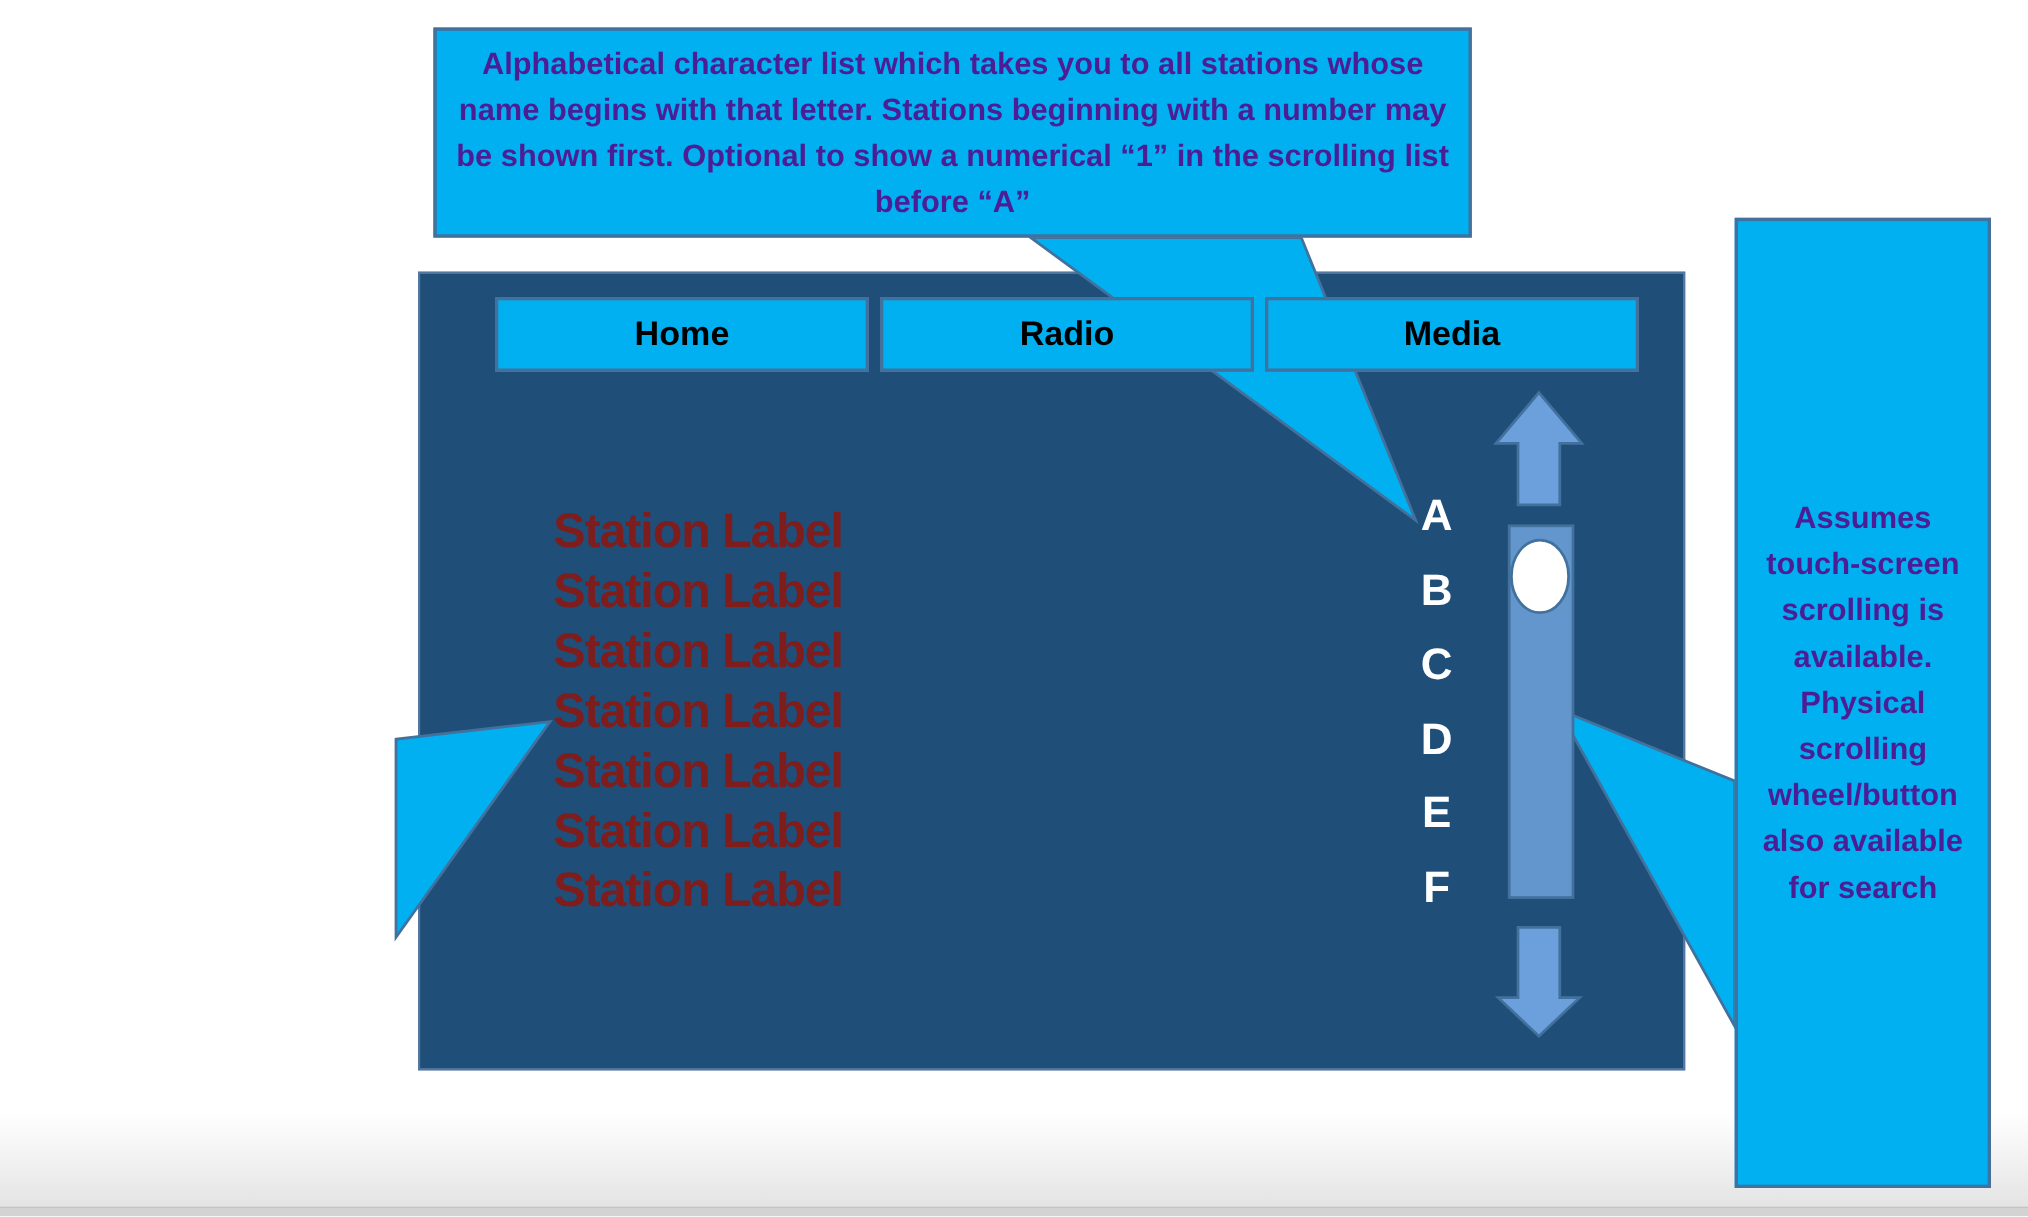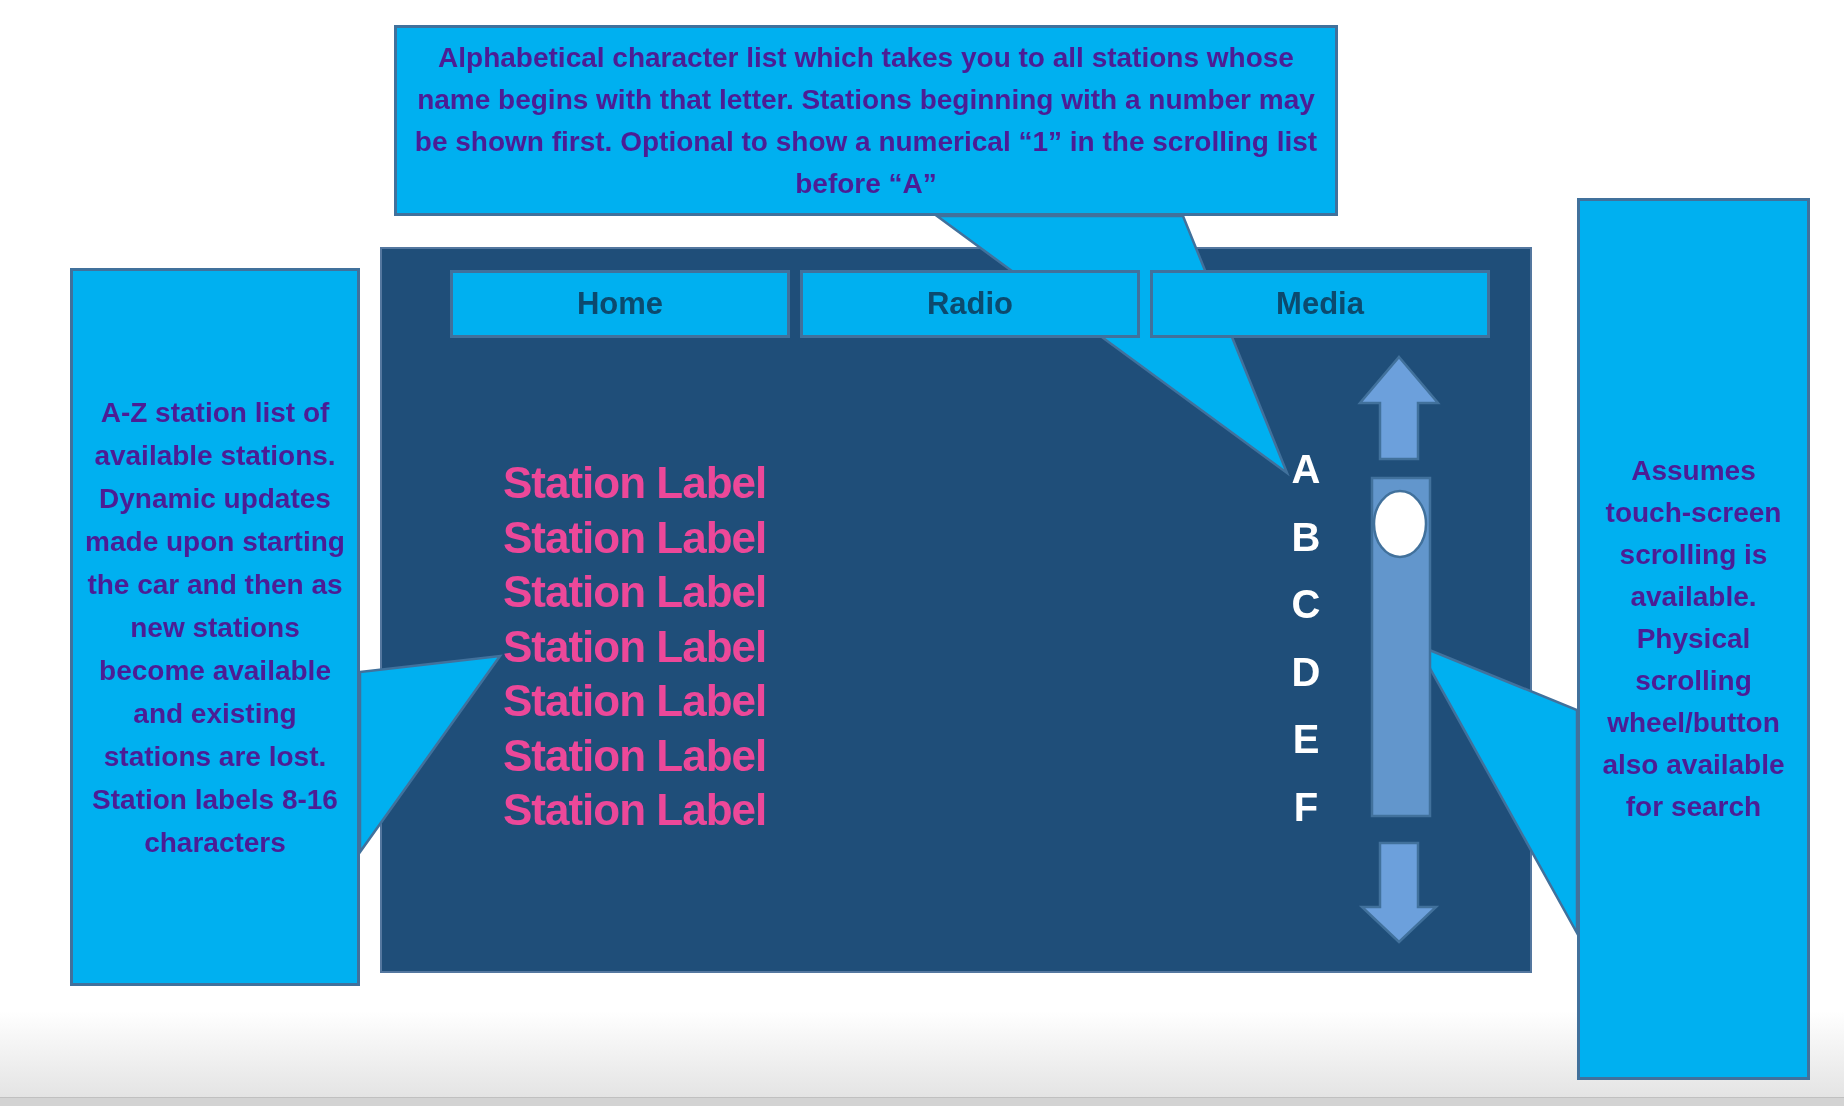--- a/index.html
+++ b/index.html
@@ -30,25 +30,25 @@
   .tail polygon{fill:var(--accent);stroke:var(--shape-border);stroke-width:2.5;}
   .tail-top{left:920px;top:210px;}
   .tail-left{left:350px;top:645px;}
   .tail-right{left:1405px;top:635px;}
 
   
   .tabbar{position:absolute;left:450px;top:270px;width:1040px;height:68px;
     display:flex;gap:10px;z-index:3;}
   .tab{flex:1;background:var(--accent);border:3px solid var(--shape-border);
     display:flex;align-items:center;justify-content:center;
-    color:#0c4a6e;font-size:31px;font-weight:700;cursor:pointer;}
+    color:#000000;font-size:31px;font-weight:700;cursor:pointer;}
 
   
   .stations{position:absolute;left:503px;top:456px;z-index:3;}
-  .station{height:54.5px;display:flex;align-items:center;color:#ec4899;
+  .station{height:54.5px;display:flex;align-items:center;color:#7f1d1d;
     font-size:44px;font-weight:600;letter-spacing:-1px;white-space:nowrap;}
 
   
   .alphabet{position:absolute;left:1278px;top:436px;width:56px;z-index:3;}
   .alpha{height:67.6px;line-height:67.6px;text-align:center;color:#ffffff;
     font-size:40px;font-weight:700;}
 
   
   .scrollbar{position:absolute;left:1340px;top:340px;z-index:3;}
   .scroll-arrow{fill:var(--scroll);stroke:var(--shape-border);stroke-width:2.5;}
@@ -114,20 +114,17 @@
   <svg class="scrollbar" width="120" height="620" viewBox="1340 340 120 620">
     <polygon class="scroll-arrow" points="1399,357 1438,403 1418,403 1418,459 1380,459 1380,403 1360,403"></polygon>
     <rect class="scroll-track" x="1372" y="478" width="58" height="338"></rect>
     <ellipse class="scroll-thumb" cx="1400" cy="524" rx="26" ry="33"></ellipse>
     <polygon class="scroll-arrow" points="1380,843 1418,843 1418,907 1436,907 1399,942 1362,907 1380,907"></polygon>
   </svg>
 
   <div class="callout callout-top">
     <div class="callout-text">Alphabetical character list which takes you to all stations whose name begins with that letter. Stations beginning with a number may be shown first. Optional to show a numerical “1” in the scrolling list before “A”</div>
   </div>
-  <div class="callout callout-left">
-    <div class="callout-text">A-Z station list of available stations. Dynamic updates made upon starting the car and then as new stations become available and existing stations are lost. Station labels 8-16 characters</div>
-  </div>
   <div class="callout callout-right">
     <div class="callout-text">Assumes touch-screen scrolling is available. Physical scrolling wheel/button also available for search</div>
   </div>
 
 </div>
 
 </body></html>

